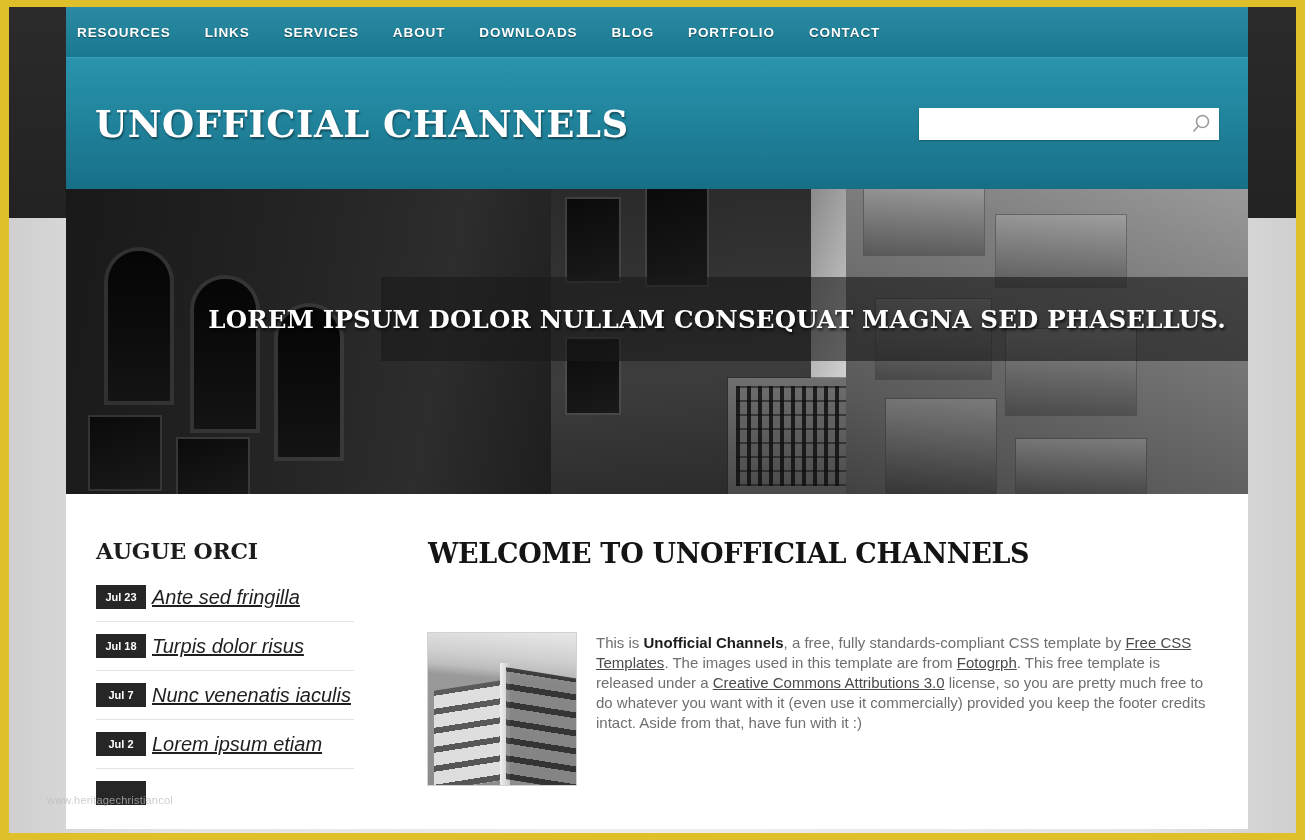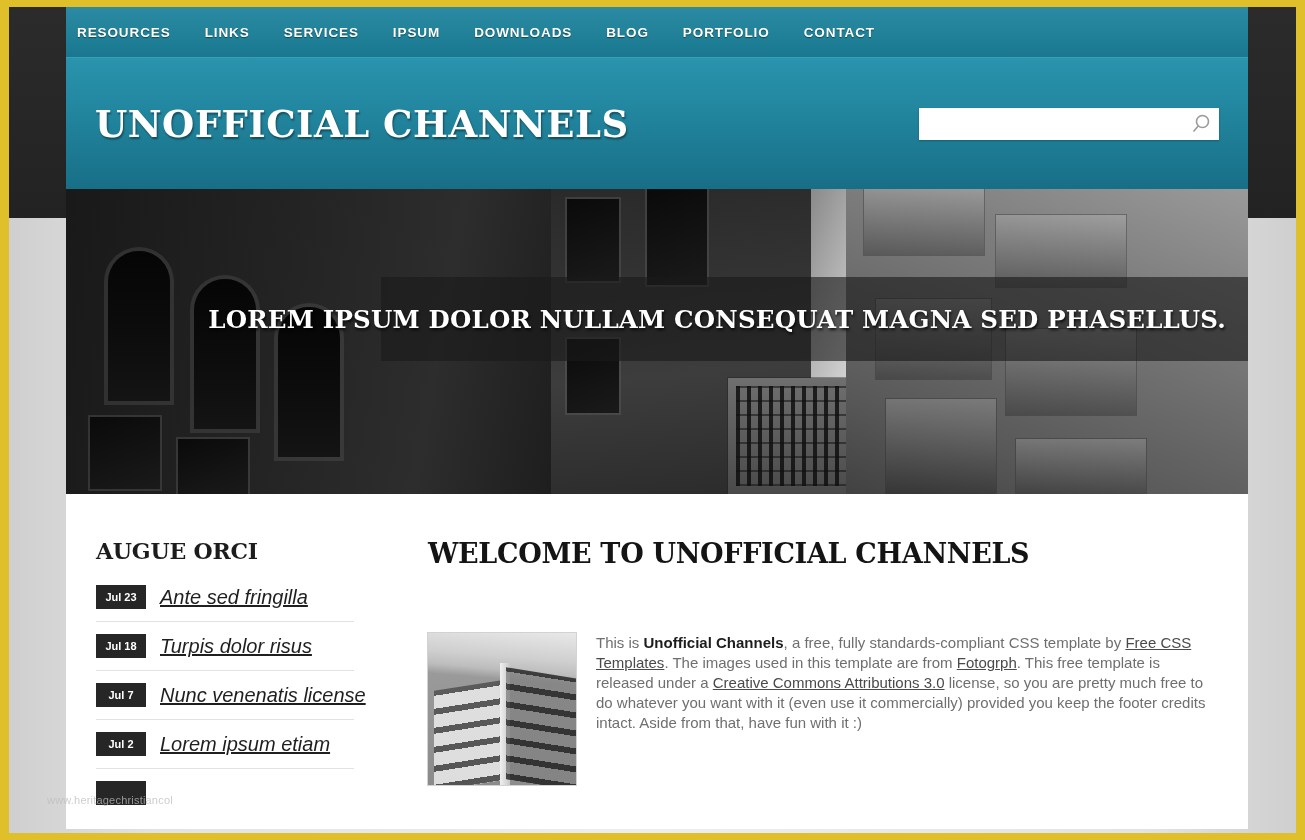--- a/index.html
+++ b/index.html
@@ -159,21 +159,21 @@
   .news-row {
     display:flex; align-items:center;
     padding-bottom:12px; margin-bottom:12px;
     border-bottom:1px solid #e2e2e2;
   }
   .news-date {
     flex:0 0 50px; width:50px; height:24px;
     background:#262626; color:#ffffff;
     font-size:11px; font-weight:bold;
     display:flex; align-items:center; justify-content:center;
-    margin-right:14px;
+    margin-right:6px;
   }
   .news-link {
     font-size:20px; color:#1f1f1f;
     text-decoration:underline; cursor:pointer;
     white-space:nowrap;
     font-style:italic;
   }
 
   #main { flex:1; padding-left:50px; }
   #main-title {
@@ -227,21 +227,21 @@
 <div id="page-frame">
 
   <div id="dark-band"></div>
 
   <div id="shell">
 
     <nav id="nav">
       <span class="nav-item">RESOURCES</span>
       <span class="nav-item">LINKS</span>
       <span class="nav-item">SERVICES</span>
-      <span class="nav-item">IPSUM</span>
+      <span class="nav-item">ABOUT</span>
       <span class="nav-item">DOWNLOADS</span>
       <span class="nav-item">BLOG</span>
       <span class="nav-item">PORTFOLIO</span>
       <span class="nav-item">CONTACT</span>
     </nav>
 
     <div id="header">
       <div id="logo">UNOFFICIAL CHANNELS</div>
 
       <div id="search-wrap">
@@ -298,21 +298,21 @@
         <div class="news-row">
           <span class="news-date">Jul 23</span>
           <span class="news-link">Ante sed fringilla</span>
         </div>
         <div class="news-row">
           <span class="news-date">Jul 18</span>
           <span class="news-link">Turpis dolor risus</span>
         </div>
         <div class="news-row">
           <span class="news-date">Jul 7</span>
-          <span class="news-link">Nunc venenatis license</span>
+          <span class="news-link">Nunc venenatis iaculis</span>
         </div>
         <div class="news-row">
           <span class="news-date">Jul 2</span>
           <span class="news-link">Lorem ipsum etiam</span>
         </div>
         <div class="news-row" style="border-bottom:none;">
           <span class="news-date"></span>
         </div>
       </aside>
 

